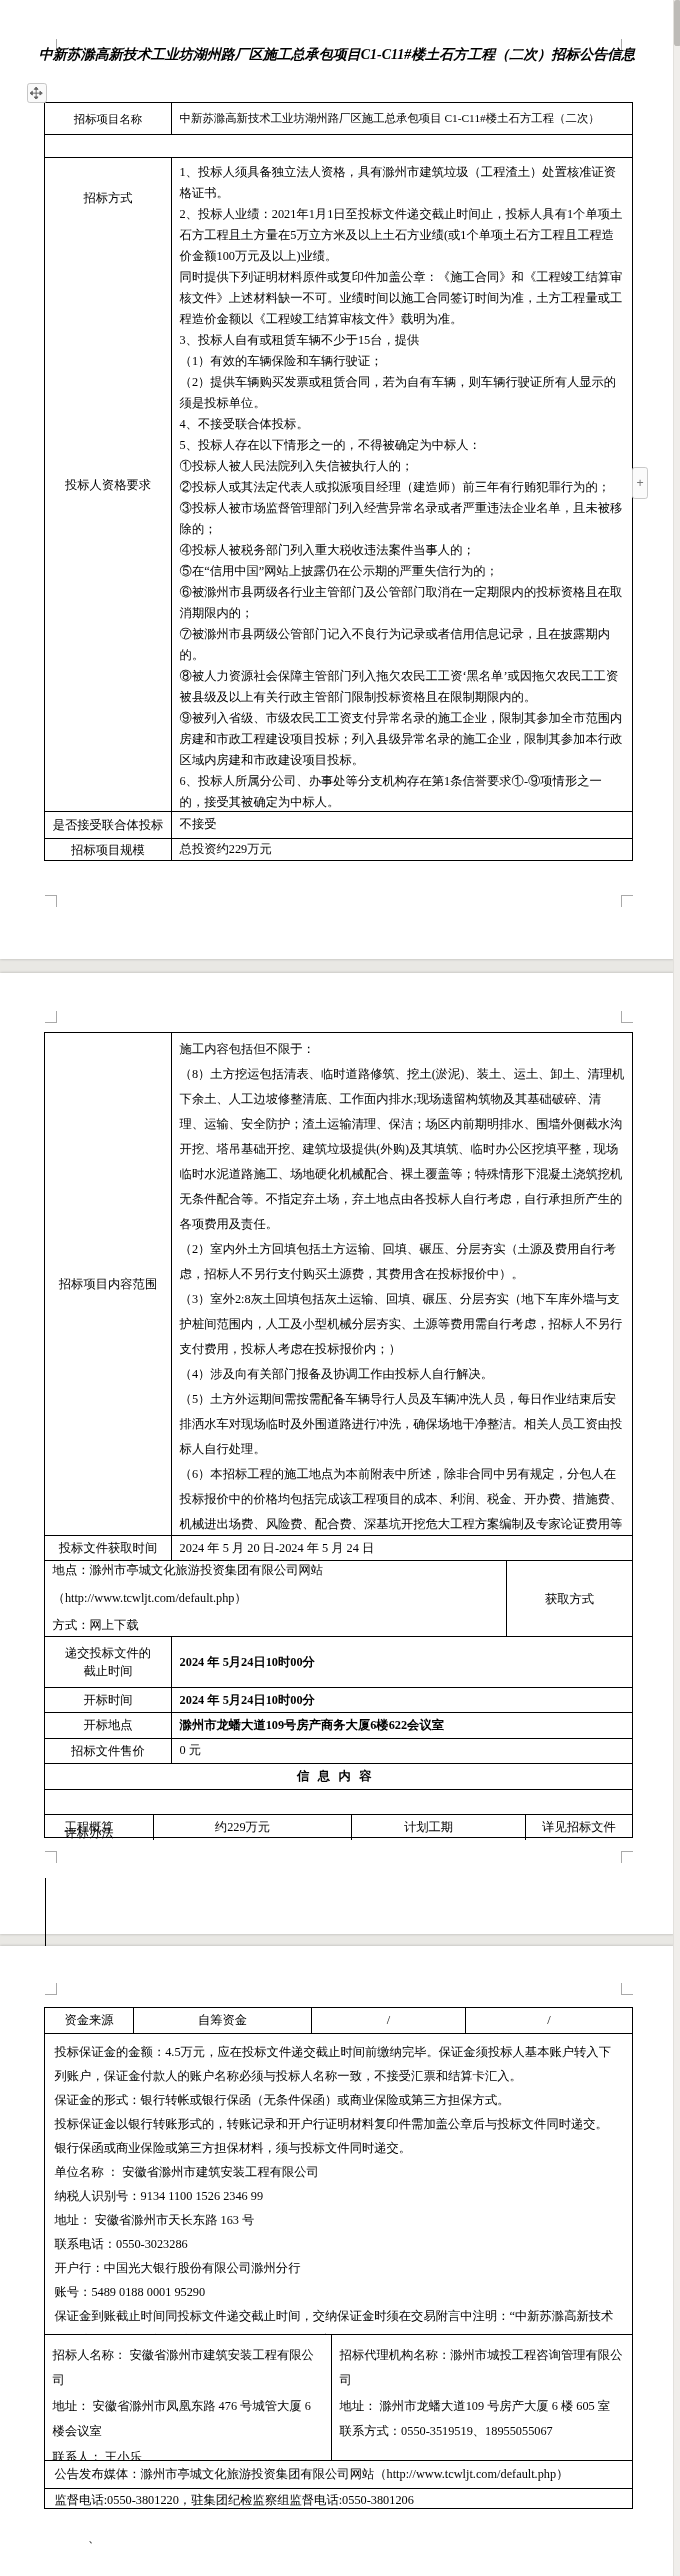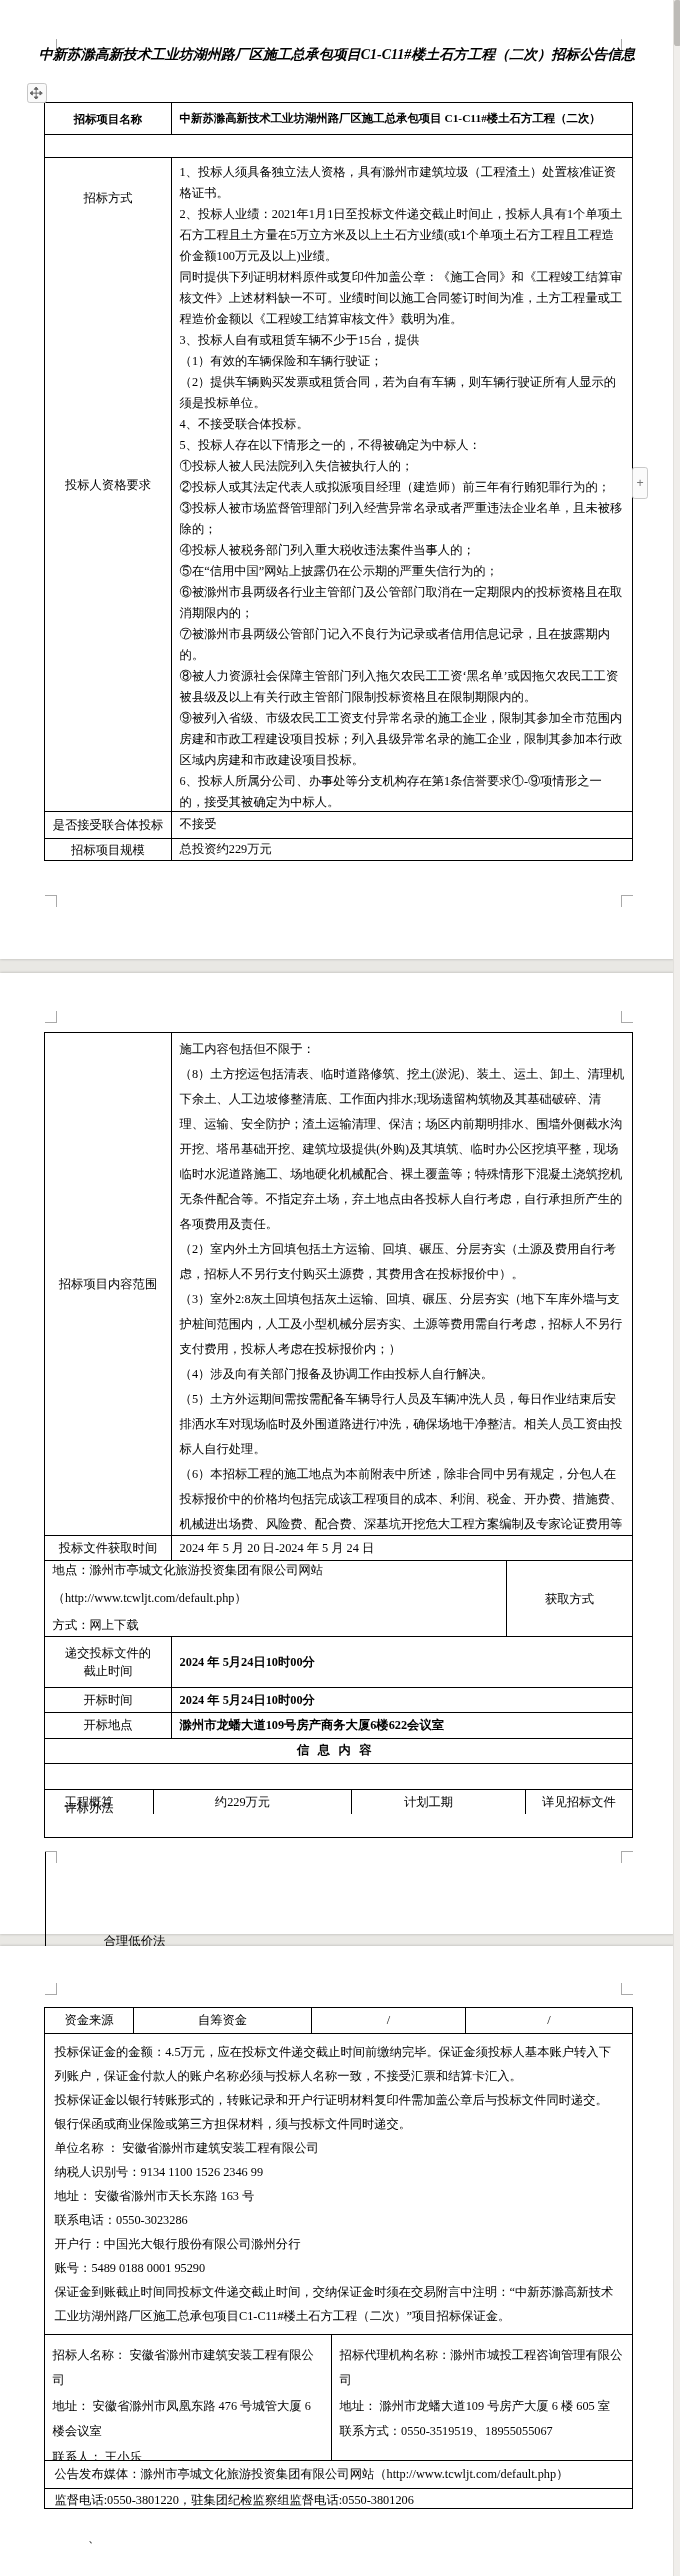--- a/index.html
+++ b/index.html
@@ -75,21 +75,21 @@
 
 <div class="page" id="page1">
   <div class="cmark cm-tl" style="left:45px;top:39px;"></div>
   <div class="cmark cm-tr" style="left:621px;top:39px;"></div>
   <div class="cmark cm-bl" style="left:45px;top:895px;"></div>
   <div class="cmark cm-br" style="left:621px;top:895px;"></div>
 
   <div class="doc-title">中新苏滁高新技术工业坊湖州路厂区施工总承包项目C1-C11#楼土石方工程（二次）招标公告信息</div>
 
   <div class="t" style="left:44px;top:102px;width:589px;height:759px;">
-    <div class="tr" style="height:31px;font-weight:bold;">
+    <div class="tr" style="height:31px;">
       <div class="cell lbl fs12">招标项目名称</div>
       <div class="cell val fs12">中新苏滁高新技术工业坊湖州路厂区施工总承包项目 C1-C11#楼土石方工程（二次）</div>
     </div>
     <div class="tr" style="height:23px;flex-direction:column;">
       <div class="cell lbl">招标方式</div>
       <div class="cell val">自行公开招标</div>
     </div>
     <div class="tr" style="height:654px;">
       <div class="cell lbl">投标人资格要求</div>
       <div class="cell paras">
@@ -178,20 +178,24 @@
     </div>
     <div class="tr" style="height:25px;">
       <div class="cell lbl">开标时间</div>
       <div class="cell val bold">2024 年 5月24日10时00分</div>
     </div>
     <div class="tr" style="height:25.6px;">
       <div class="cell lbl">开标地点</div>
       <div class="cell val bold">滁州市龙蟠大道109号房产商务大厦6楼622会议室</div>
     </div>
     <div class="tr" style="height:25.6px;">
+      <div class="cell lbl">招标文件售价</div>
+      <div class="cell val">0 元</div>
+    </div>
+    <div class="tr" style="height:25.6px;">
       <div class="cell info-head">信息内容</div>
     </div>
     <div class="tr" style="height:25.6px;flex-direction:column;">
       <div class="cell c1">评标办法</div>
       <div class="cell c2">合理低价法</div>
       <div class="cell c3">工程款支付方式</div>
       <div class="cell c4">详见招标文件</div>
     </div>
     <div class="tr" style="height:25.6px;gap:20px;">
       <div class="cell c1">工程概算</div>
@@ -209,20 +213,21 @@
   <div class="t" style="left:44px;top:61px;width:589px;height:502px;">
     <div class="tr" style="height:25px;">
       <div class="cell c1">资金来源</div>
       <div class="cell c2">自筹资金</div>
       <div class="cell c3">/</div>
       <div class="cell c4">/</div>
     </div>
     <div class="tr" style="height:301px;">
       <div class="cell deposit">
           <div class="pline">投标保证金的金额：4.5万元，应在投标文件递交截止时间前缴纳完毕。保证金须投标人基本账户转入下列账户，保证金付款人的账户名称必须与投标人名称一致，不接受汇票和结算卡汇入。</div>
+          <div class="pline">保证金的形式：银行转帐或银行保函（无条件保函）或商业保险或第三方担保方式。</div>
           <div class="pline">投标保证金以银行转账形式的，转账记录和开户行证明材料复印件需加盖公章后与投标文件同时递交。</div>
           <div class="pline">银行保函或商业保险或第三方担保材料，须与投标文件同时递交。</div>
           <div class="pline">单位名称 ： 安徽省滁州市建筑安装工程有限公司</div>
           <div class="pline">纳税人识别号：9134 1100 1526 2346 99</div>
           <div class="pline">地址： 安徽省滁州市天长东路 163 号</div>
           <div class="pline">联系电话：0550-3023286</div>
           <div class="pline">开户行：中国光大银行股份有限公司滁州分行</div>
           <div class="pline">账号：5489 0188 0001 95290</div>
           <div class="pline">保证金到账截止时间同投标文件递交截止时间，交纳保证金时须在交易附言中注明：“中新苏滁高新技术工业坊湖州路厂区施工总承包项目C1-C11#楼土石方工程（二次）”项目招标保证金。</div>
         </div>

